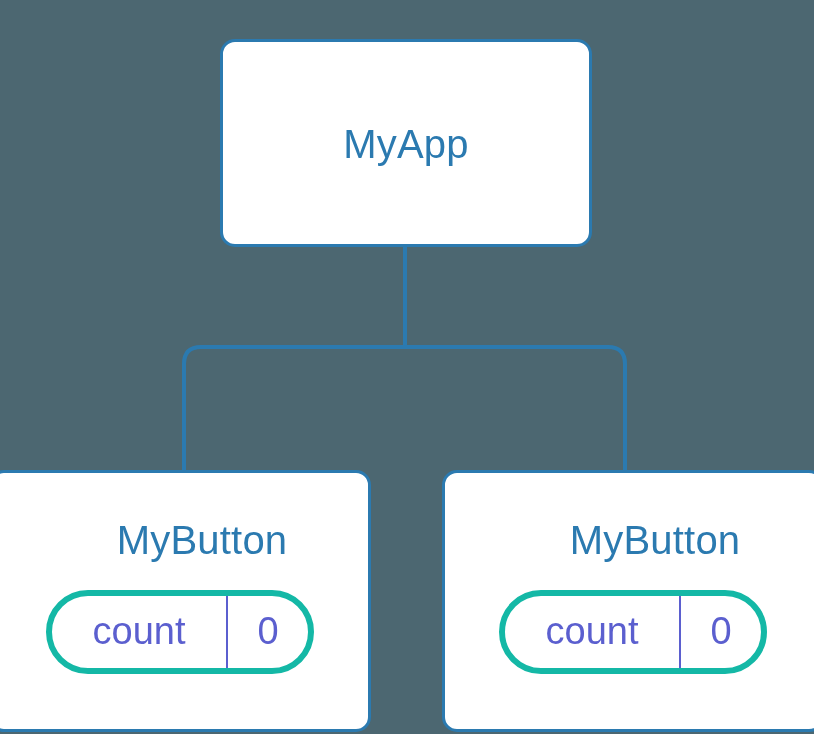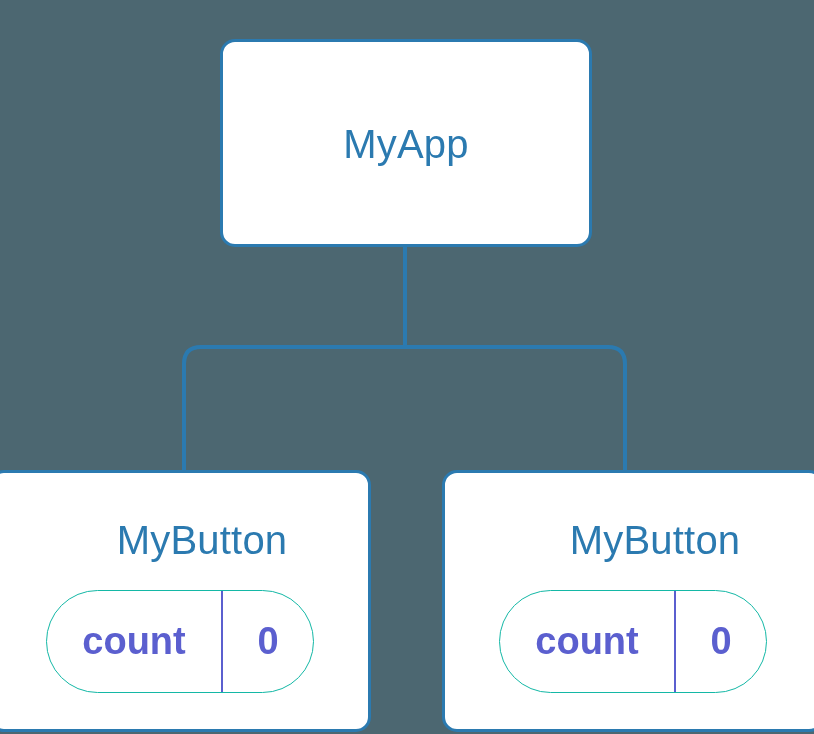--- a/index.html
+++ b/index.html
@@ -79,28 +79,27 @@
   .node-child .node-title {
     margin-top: 47px;
     margin-left: 44px;
   }
 
   
   .state-pill {
     box-sizing: border-box;
     margin-top: 30px;
     width: 268px;
-    height: 103px;
-    border: 1px solid #14b8a6;
+    height: 84px;
+    border: 6px solid #14b8a6;
     border-radius: 52px;
     display: flex;
     align-items: stretch;
     background: #ffffff;
     overflow: hidden;
-    font-weight: bold;
   }
   .pill-key,
   .pill-val {
     display: flex;
     align-items: center;
     justify-content: center;
     color: #5b5fcf;
     font-size: 38px;
     line-height: 1;
     white-space: nowrap;

